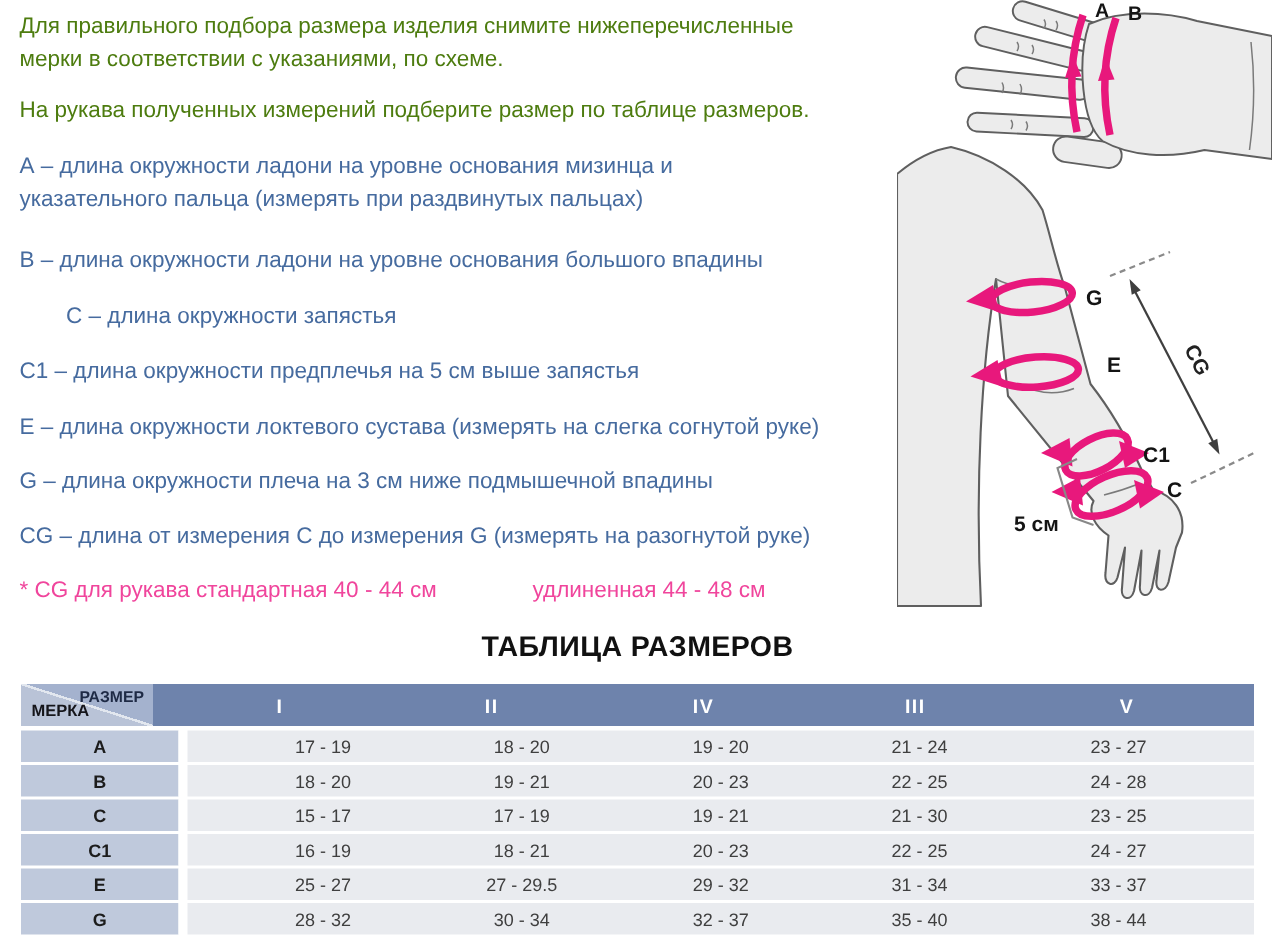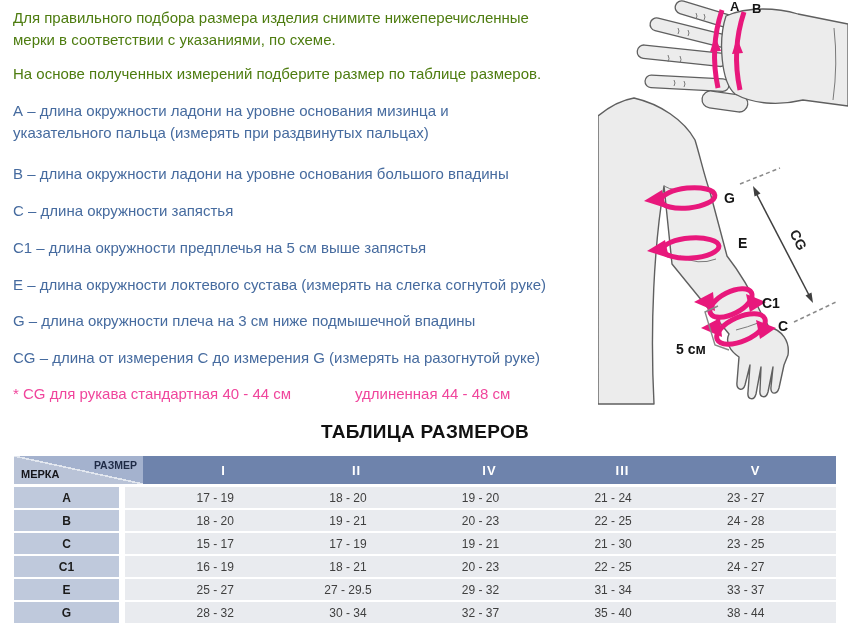--- a/index.html
+++ b/index.html
@@ -3,54 +3,54 @@
 <meta charset="utf-8">
 <style>
   html,body{margin:0;padding:0;background:#ffffff;}
   .page{position:relative;width:848px;height:626px;background:#fff;overflow:hidden;
         font-family:"Liberation Sans",sans-serif;}
   .para{position:absolute;left:13px;font-size:15px;line-height:22px;color:#4d7c0f;}
   .p1{top:7px;width:545px;}
   .p2{top:63px;width:600px;}
   .mitem{position:absolute;left:13px;width:590px;font-size:15px;line-height:22px;color:#466b9f;}
   .mitem.narrow{width:475px;}
-  .m0{top:100px;}.m1{top:163px;}.m2{top:200px;}.m3{top:237px;}
+  .m0{top:100px;}.m1{top:163px;}.m2{top:200px;margin-left:31px;}.m3{top:237px;}
   .m4{top:274px;}.m5{top:310px;}.m6{top:347px;}
   .note{position:absolute;left:13px;top:385px;width:600px;font-size:15px;color:#f0459c;}
   .note .ext{position:absolute;left:342px;top:0;}
   .hand-svg{position:absolute;left:618px;top:0;}
   .arm-svg{position:absolute;left:598px;top:96px;}
   svg text{font-family:"Liberation Sans",sans-serif;}
 
   .tbl-title{position:absolute;left:14px;top:421px;width:822px;text-align:center;
              font-size:19px;font-weight:bold;color:#111;letter-spacing:0.3px;}
   .table{position:absolute;left:14px;top:456px;width:822px;}
   .thead{display:flex;height:28px;}
-  .corner{position:relative;width:105px;height:28px;
-          background:linear-gradient(to top right,#b9c3d7 48.5%,#e2e7ef 48.5% 51.5%,#a4b2ce 51.5%);padding-left:24px;}
+  .corner{position:relative;width:88px;height:28px;
+          background:linear-gradient(to top right,#b9c3d7 48.5%,#e2e7ef 48.5% 51.5%,#a4b2ce 51.5%);}
   .corner-top{position:absolute;right:6px;top:3px;font-size:10.5px;font-weight:bold;color:#1e2a45;}
   .corner-bottom{position:absolute;left:7px;bottom:4px;font-size:11px;font-weight:bold;color:#15151a;}
   .hband{flex:1;display:flex;background:#6e83ac;padding:0 14px;}
   .hcell{flex:1;display:flex;align-items:center;justify-content:center;
          color:#fff;font-size:13px;font-weight:bold;letter-spacing:1px;}
   .trow{display:flex;height:21px;margin-top:2px;}
   .trow.first{margin-top:3px;}
   .tlabel{width:105px;background:#bfc9dc;display:flex;align-items:center;justify-content:center;
           font-size:12px;font-weight:bold;color:#1c1c1c;}
   .tgap{width:6px;background:#fff;}
   .tvals{flex:1;display:flex;background:#e9ebef;padding:0 24px;}
   .tval{flex:1;display:flex;align-items:center;justify-content:center;font-size:12px;color:#3f3f3f;}
 </style>
 </head>
 <body>
 
 <div class="page">
 
   <div class="para p1">Для правильного подбора размера изделия снимите нижеперечисленные мерки в соответствии с указаниями, по схеме.</div>
-  <div class="para p2">На основе полученных измерений подберите размер по таблице размеров.</div>
+  <div class="para p2">На рукава полученных измерений подберите размер по таблице размеров.</div>
 
   <div class="mitem narrow m0">А – длина окружности ладони на уровне основания мизинца и указательного пальца (измерять при раздвинутых пальцах)</div>
   <div class="mitem m1">В – длина окружности ладони на уровне основания большого впадины</div>
   <div class="mitem m2">С – длина окружности запястья</div>
   <div class="mitem m3">С1 – длина окружности предплечья на 5 см выше запястья</div>
   <div class="mitem m4">Е – длина окружности локтевого сустава (измерять на слегка согнутой руке)</div>
   <div class="mitem m5">G – длина окружности плеча на 3 см ниже подмышечной впадины</div>
   <div class="mitem m6">CG – длина от измерения С до измерения G (измерять на разогнутой руке)</div>
 
   <div class="note">

